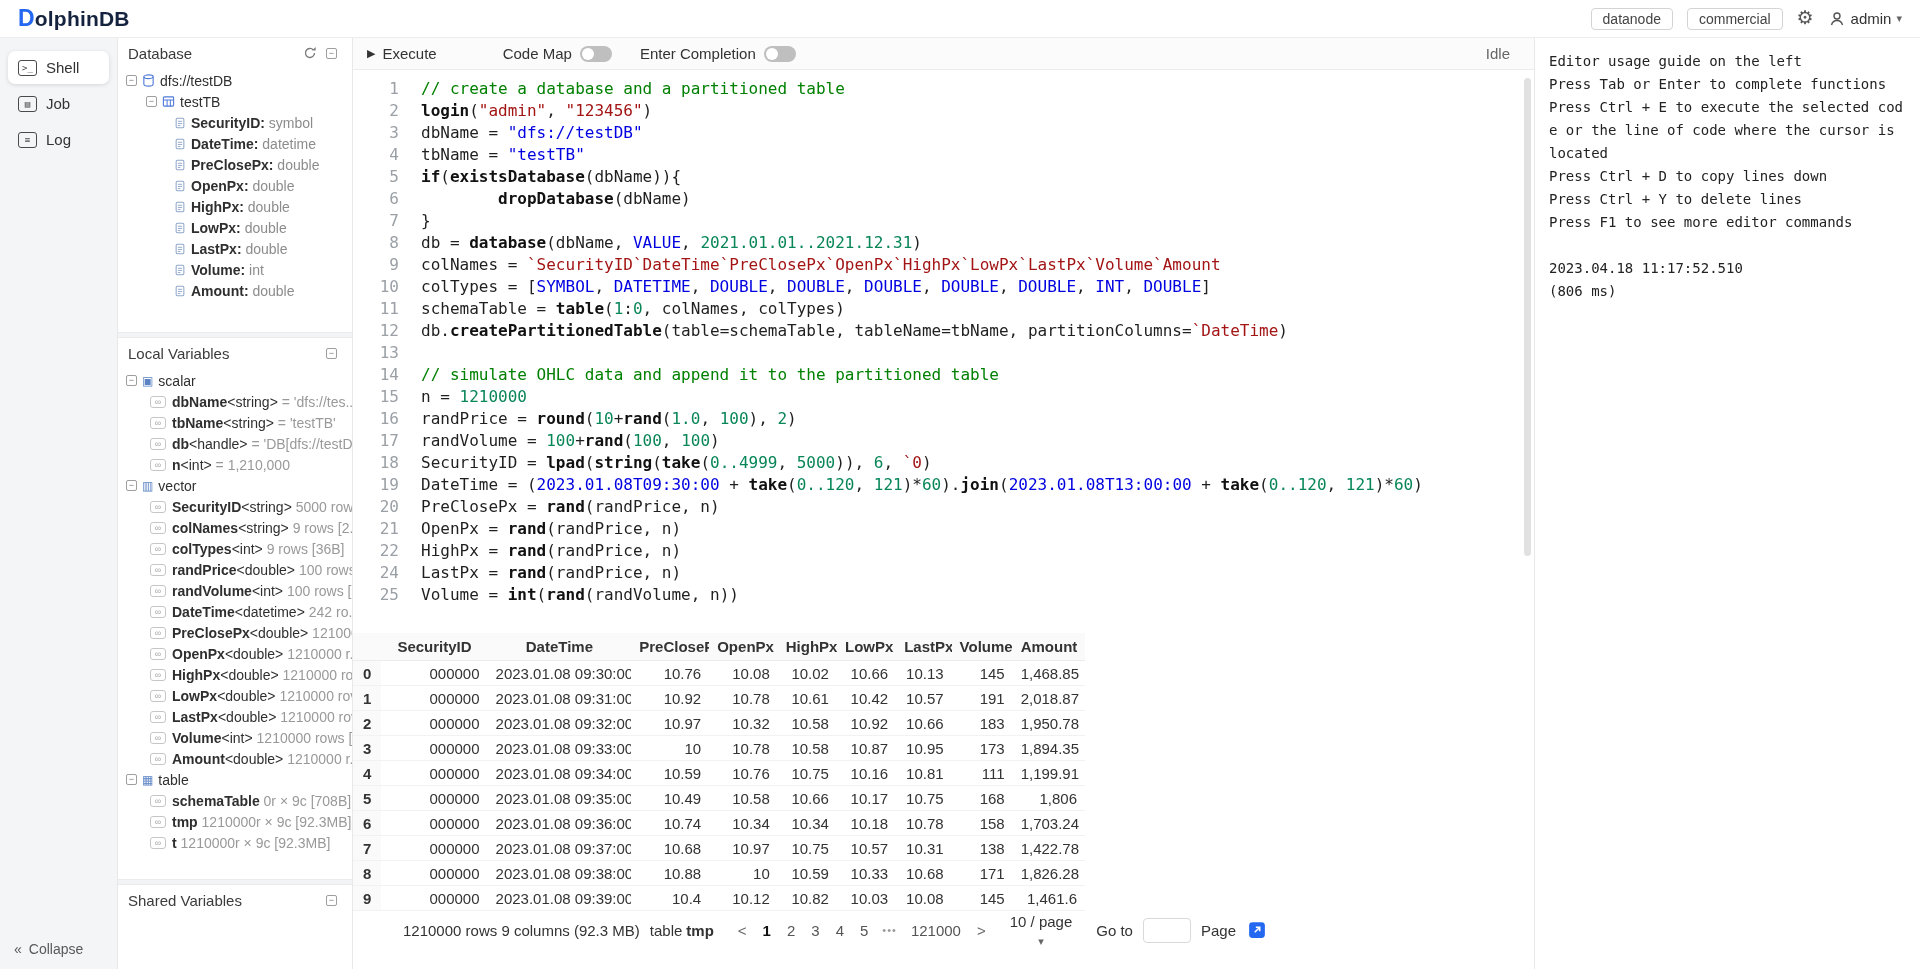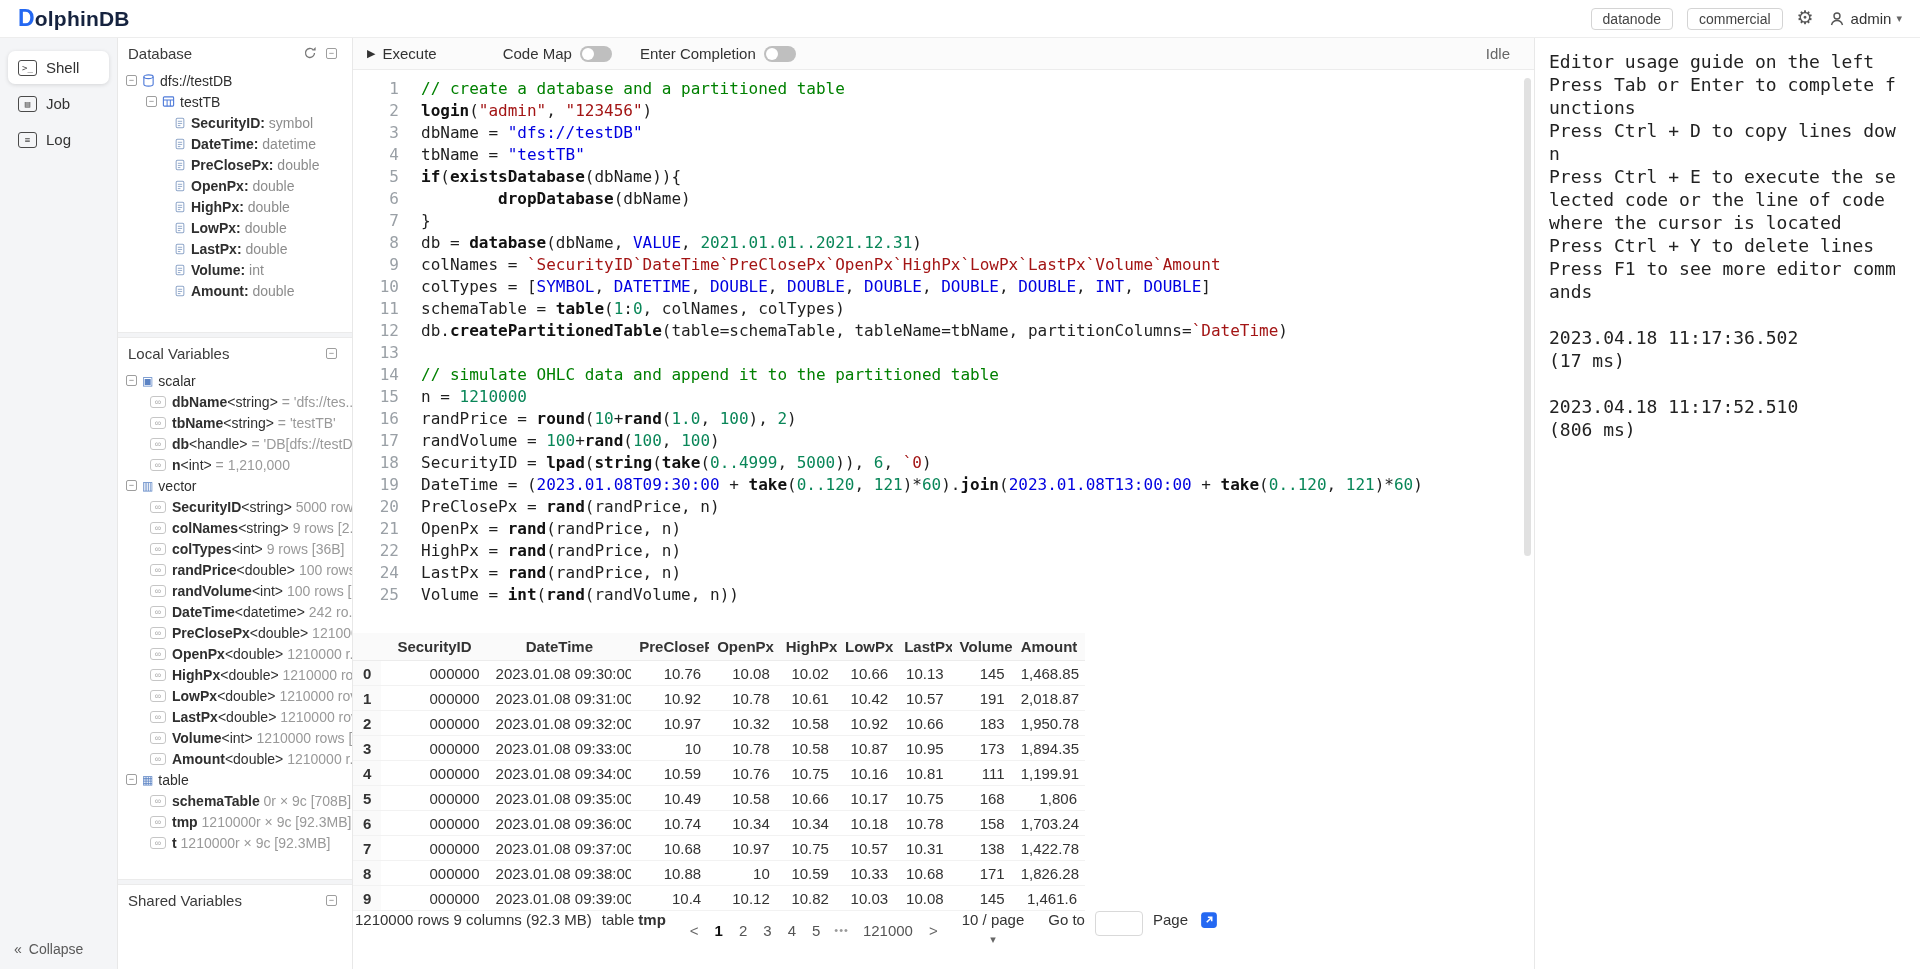--- a/index.html
+++ b/index.html
@@ -102,37 +102,37 @@
   .c2 { width:152px; text-align:left; }
   .c3 { width:82px; text-align:right; }
   .c4 { width:72px; text-align:right; }
   .c5 { width:62px; text-align:right; }
   .c6 { width:62px; text-align:right; }
   .c7 { width:58px; text-align:right; }
   .c8 { width:64px; text-align:right; }
   .c9 { width:76px; text-align:right; }
   .rt-head .c1, .rt-head .c2 { text-align:center; }
 
-  .pgbar { height:38px; display:flex; font-size:15px; color:#333;
-           padding-left:2px; gap:10px; }
+  .pgbar { height:38px; display:flex; align-items:center; font-size:15px; color:#333;
+           padding-left:2px; gap:10px;margin-left:48px; }
   .pg-table b { margin-left:4px; }
   .pg-pages { display:flex; align-items:center; gap:4px; margin-left:8px; }
   .pg-btn { color:#666; padding:0 6px; cursor:pointer; }
   .pg-num { color:#555; padding:0 6px; cursor:pointer; }
   .pg-num.active { color:#111; font-weight:bold; }
   .pg-ellipsis { color:#999; letter-spacing:1px; padding:0 4px; cursor:pointer; font-size:11px; }
   .pg-size { display:flex; align-items:center; gap:5px; margin-left:8px; cursor:pointer;flex-direction:column; }
   .pg-goto { margin-left:14px; }
   .pg-input { width:48px; height:25px; border:1px solid #d9d9d9; border-radius:4px;
               font-size:14px; padding:0 6px; outline:none; }
   .pg-ext { display:inline-flex; cursor:pointer; margin-left:2px; }
 
   
   .rightpanel { width:386px; border-left:1px solid #e8e8e8; padding:12px 14px; flex-shrink:0;
-                font-family:"DejaVu Sans Mono",monospace; font-size:18px; line-height:23px;
+                font-family:"DejaVu Sans Mono",monospace; font-size:14px; line-height:23px;
                 color:#222; overflow:hidden; }
   .guide-line { word-break:break-all; }
   .guide-res { margin-top:23px; }
 </style>
 </head>
 <body>
 
 <div class="header">
   <div class="logo">
     <span class="logo-d">D</span><span>olphinDB</span>
@@ -743,30 +743,26 @@
             </svg>
           </span>
       </div>
     </div>
   </div>
 
   <div class="rightpanel">
     <div>
         <div class="guide-line">Editor usage guide on the left</div>
         <div class="guide-line">Press Tab or Enter to complete functions</div>
+        <div class="guide-line">Press Ctrl + E to execute the selected code or the line of code where the cursor is located</div>
         <div class="guide-line">Press Ctrl + D to copy lines down</div>
-        <div class="guide-line">Press Ctrl + E to execute the selected code or the line of code where the cursor is located</div>
         <div class="guide-line">Press Ctrl + Y to delete lines</div>
         <div class="guide-line">Press F1 to see more editor commands</div>
       </div>
     <div>
-        <div class="guide-res">
-          <div>2023.04.18 11:17:36.502</div>
-          <div>(17 ms)</div>
-        </div>
         <div class="guide-res">
           <div>2023.04.18 11:17:52.510</div>
           <div>(806 ms)</div>
         </div>
       </div>
   </div>
 
 </div>
 
 </body></html>

